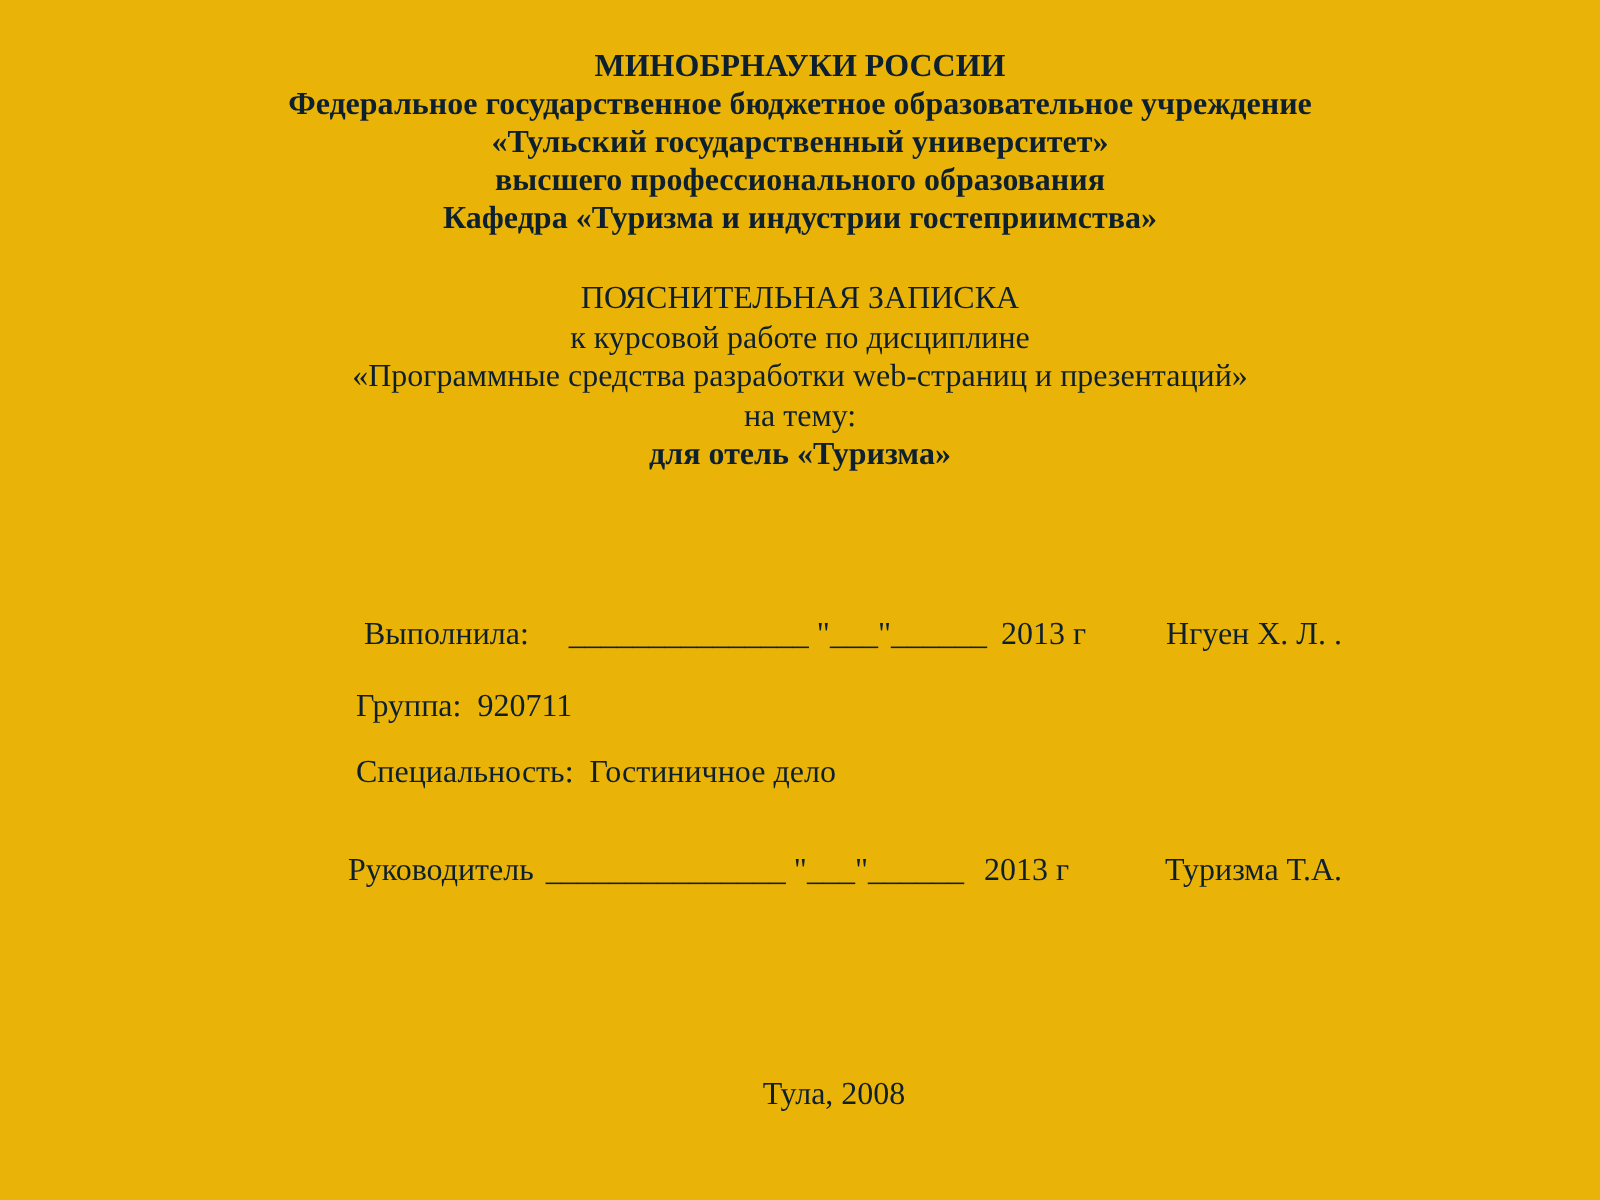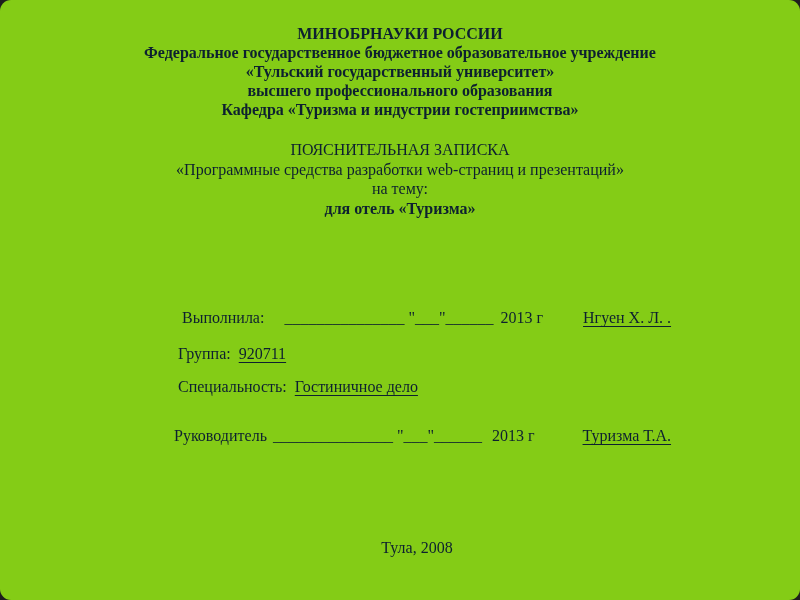--- a/index.html
+++ b/index.html
@@ -4,25 +4,24 @@
 <style>
   html, body {
     margin: 0;
     padding: 0;
     background: #1e1e1e;
   }
   .slide {
     position: relative;
     width: 800px;
     height: 600px;
-    background: #84cc16;
+    background: #eab308;
     color: #0d2030;
     font-family: "Liberation Serif", "DejaVu Serif", serif;
     overflow: hidden;
-    border-radius: 11px;
   }
   .centered-block {
     position: absolute;
     left: 0;
     width: 100%;
     text-align: center;
     font-size: 16px;
     line-height: 19px;
   }
   .header-block {
@@ -47,21 +46,20 @@
   .row-supervisor { top: 409px; left: 158px; }
   .gap-20 { margin-left: 20px; }
   .gap-48 { margin-left: 48px; }
   .gap-40 { margin-left: 40px; }
   .gap-10 { margin-left: 10px; }
   .gap-8  { margin-left: 8px; }
   .gap-7  { margin-left: 7px; }
   .gap-6  { margin-left: 6px; }
   .gap-4  { margin-left: 4px; }
   .underlined {
-    text-decoration: underline;
     text-underline-offset: 3px;
   }
   .city-line {
     top: 538px;
     left: 17px; 
   }
 </style>
 </head>
 <body>
 
@@ -70,20 +68,21 @@
   <div class="centered-block header-block">
     <div>МИНОБРНАУКИ РОССИИ</div>
     <div>Федеральное государственное бюджетное образовательное учреждение</div>
     <div>«Тульский государственный университет»</div>
     <div>высшего профессионального образования</div>
     <div>Кафедра «Туризма и индустрии гостеприимства»</div>
   </div>
 
   <div class="centered-block title-block">
     <div>ПОЯСНИТЕЛЬНАЯ ЗАПИСКА</div>
+    <div>к курсовой работе по дисциплине</div>
     <div>«Программные средства разработки web-страниц и презентаций»</div>
     <div>на тему:</div>
     <div class="bold">для отель «Туризма»</div>
   </div>
 
   <div class="form-row row-executor">
     <span>Выполнила:</span><span class="gap-20">_______________</span><span class="gap-4">"___"______</span><span class="gap-7">2013 г</span><span class="gap-40 underlined">Нгуен Х. Л. .</span>
   </div>
 
   <div class="form-row row-group">

